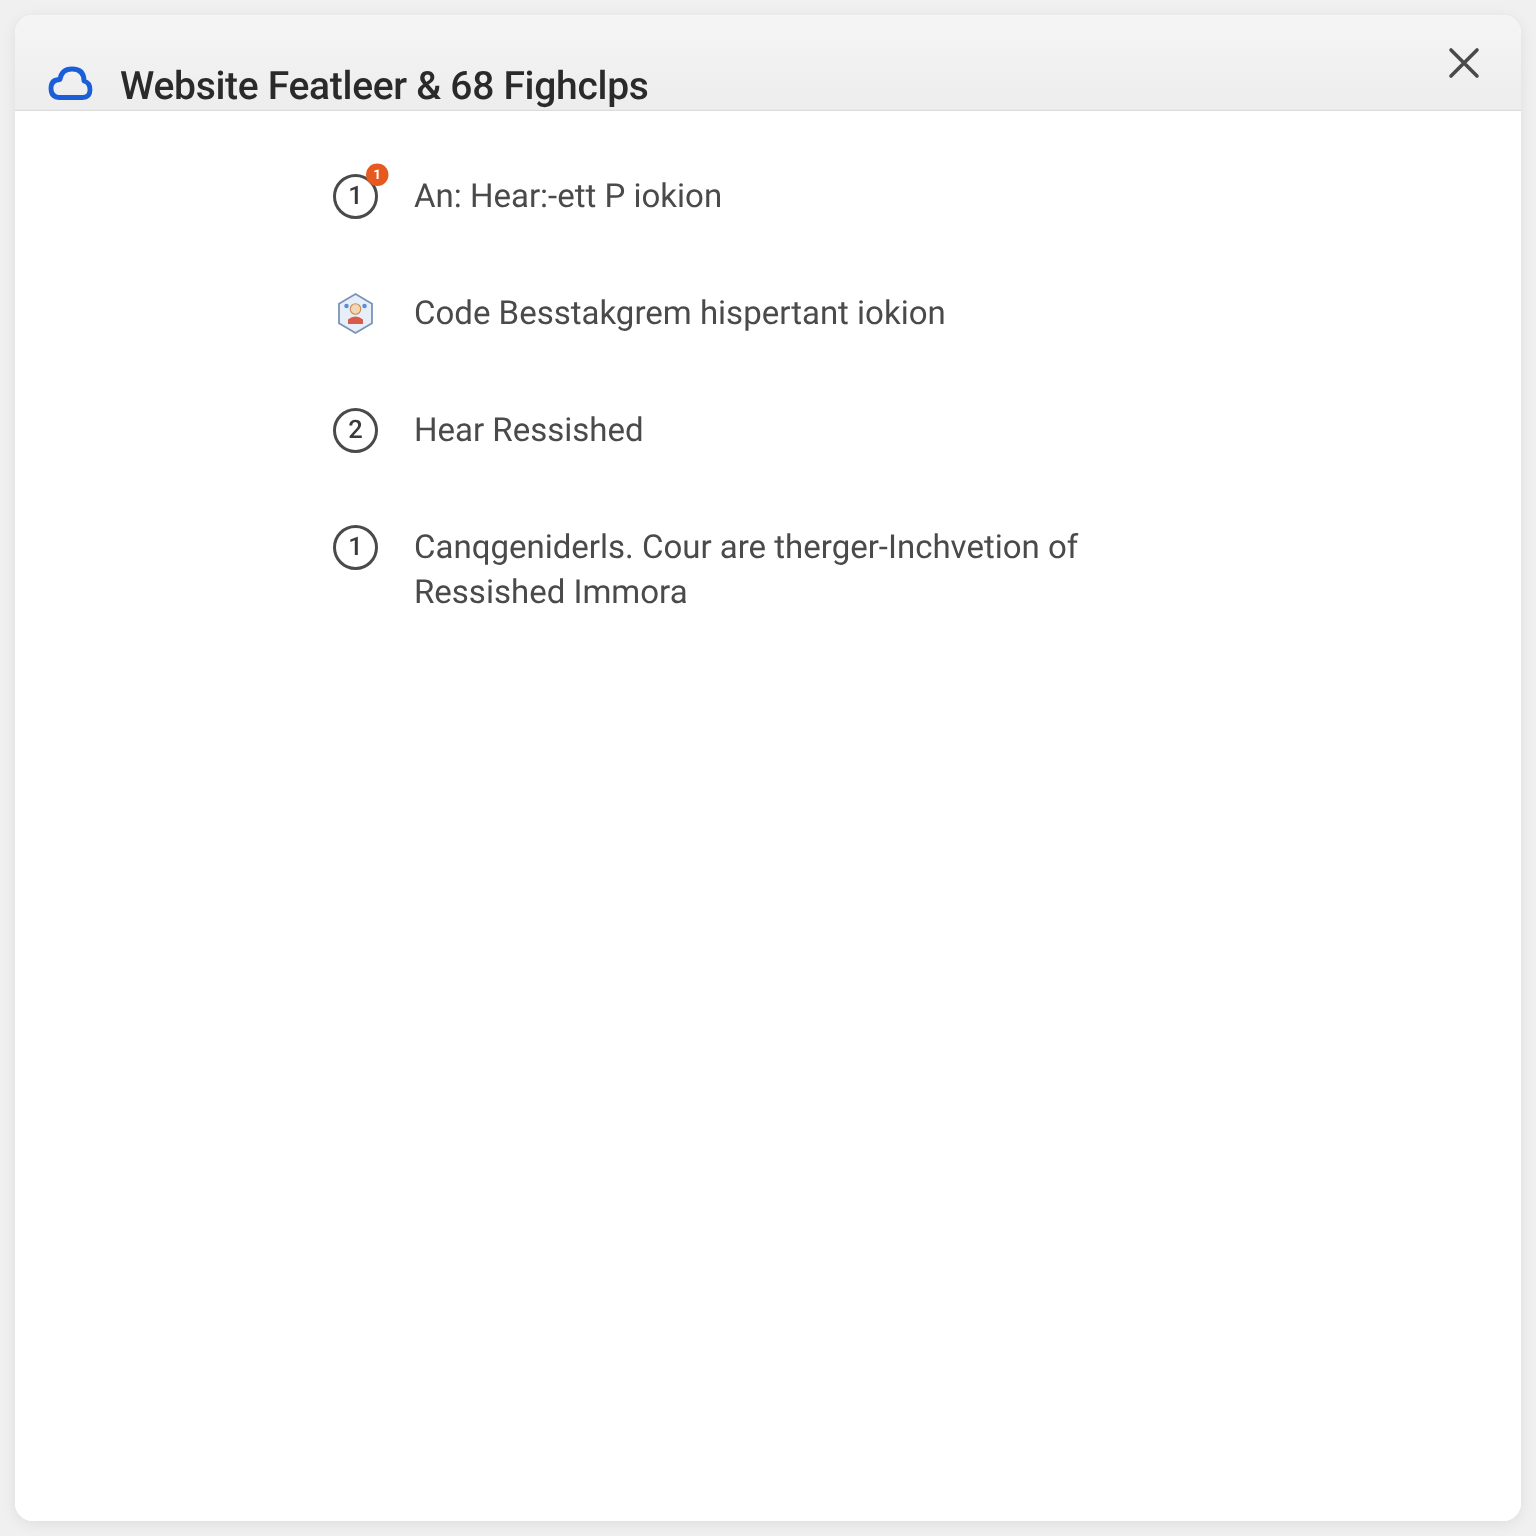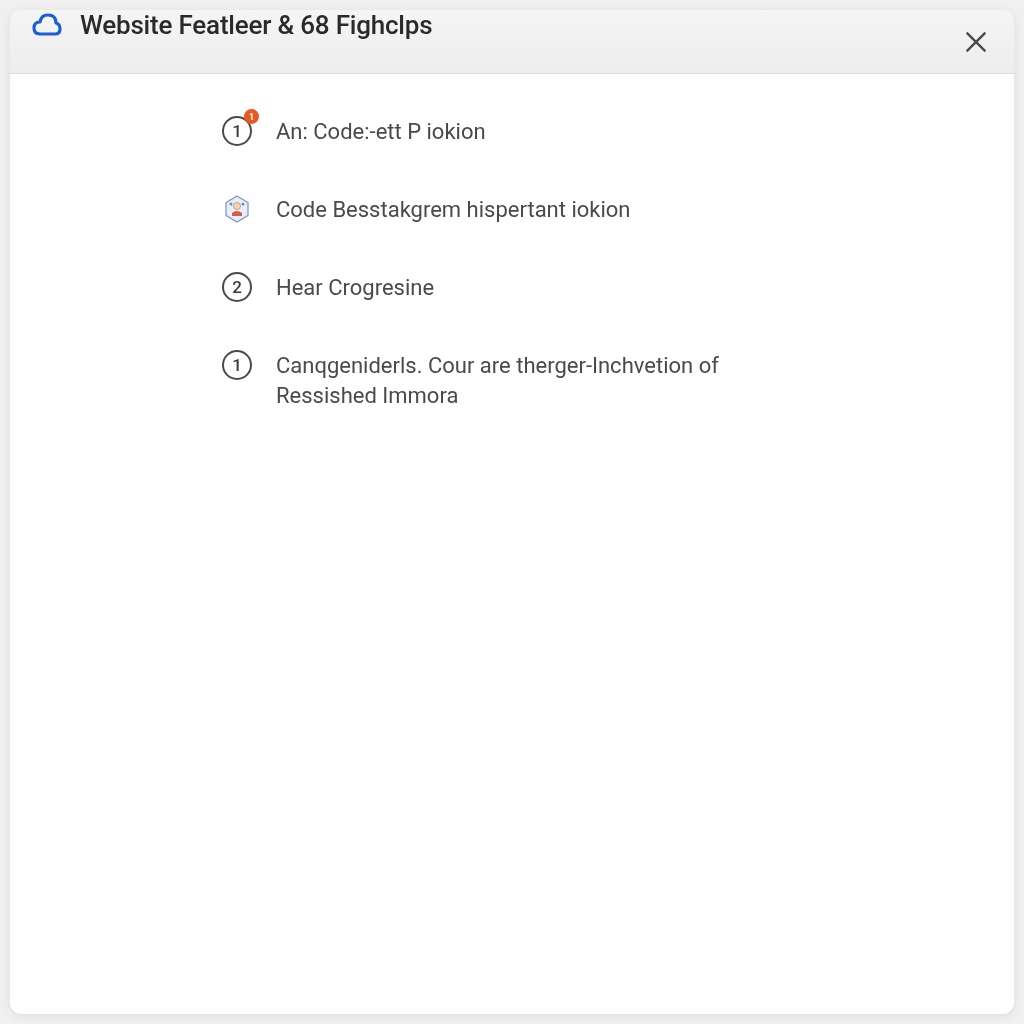--- a/index.html
+++ b/index.html
@@ -23,21 +23,21 @@
       box-shadow: 0 2px 10px rgba(0,0,0,0.08);
       overflow: hidden;
       display: flex;
       flex-direction: column;
     }
     .titlebar {
       height: 64px;
       background: linear-gradient(to bottom, #f5f5f5, #ededed);
       border-bottom: 1px solid #dcdcdc;
       display: flex;
-      align-items: flex-start;
+      align-items: flex-end;
       padding: 0 20px;
       position: relative;
     }
     .titlebar .app-icon {
       width: 32px;
       height: 32px;
       margin-right: 18px;
       flex-shrink: 0;
     }
     .titlebar .title {
@@ -141,41 +141,41 @@
   </div>
 
   <div class="content">
     <div class="item-list">
 
       <div class="list-item">
         <div class="item-icon">
           <div class="circle-number">1</div>
           <div class="badge">1</div>
         </div>
-        <div class="item-text">An: Code:-ett P iokion</div>
+        <div class="item-text">An: Hear:-ett P iokion</div>
       </div>
 
       <div class="list-item">
         <div class="item-icon">
           <svg class="hex-icon" viewBox="0 0 30 30">
             <polygon points="15,2 26,8.5 26,21.5 15,28 4,21.5 4,8.5" fill="#e8eef7" stroke="#7a93b8" stroke-width="1.2"></polygon>
             <circle cx="15" cy="12" r="3.5" fill="#f2d7b5" stroke="#c89060" stroke-width="0.8"></circle>
             <path d="M 10 19 Q 15 15 20 19 L 20 22 L 10 22 Z" fill="#d85a4a"></path>
             <circle cx="9" cy="10" r="1.5" fill="#5a8fd8"></circle>
             <circle cx="21" cy="10" r="1.5" fill="#5a8fd8"></circle>
           </svg>
         </div>
         <div class="item-text">Code Besstakgrem hispertant iokion</div>
       </div>
 
       <div class="list-item">
         <div class="item-icon">
           <div class="circle-number">2</div>
         </div>
-        <div class="item-text">Hear Crogresine</div>
+        <div class="item-text">Hear Ressished</div>
       </div>
 
       <div class="list-item">
         <div class="item-icon">
           <div class="circle-number">1</div>
         </div>
         <div class="item-text">Canqgeniderls. Cour are therger-Inchvetion of Ressished Immora</div>
       </div>
 
     </div>

